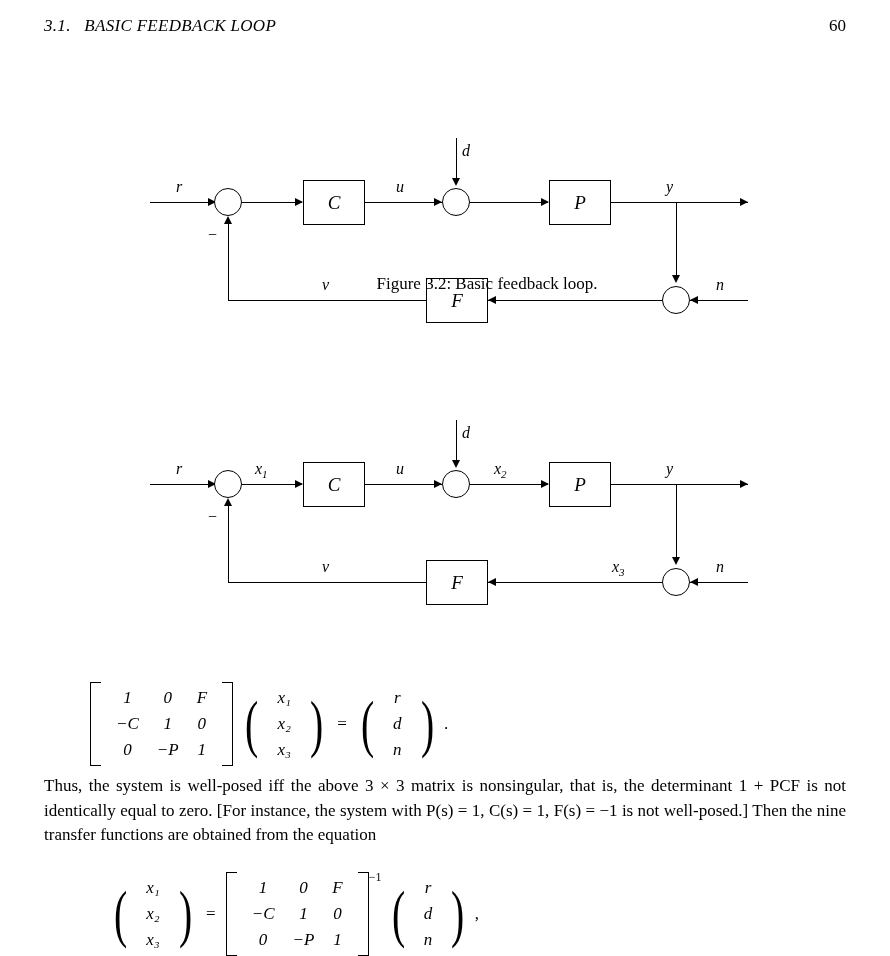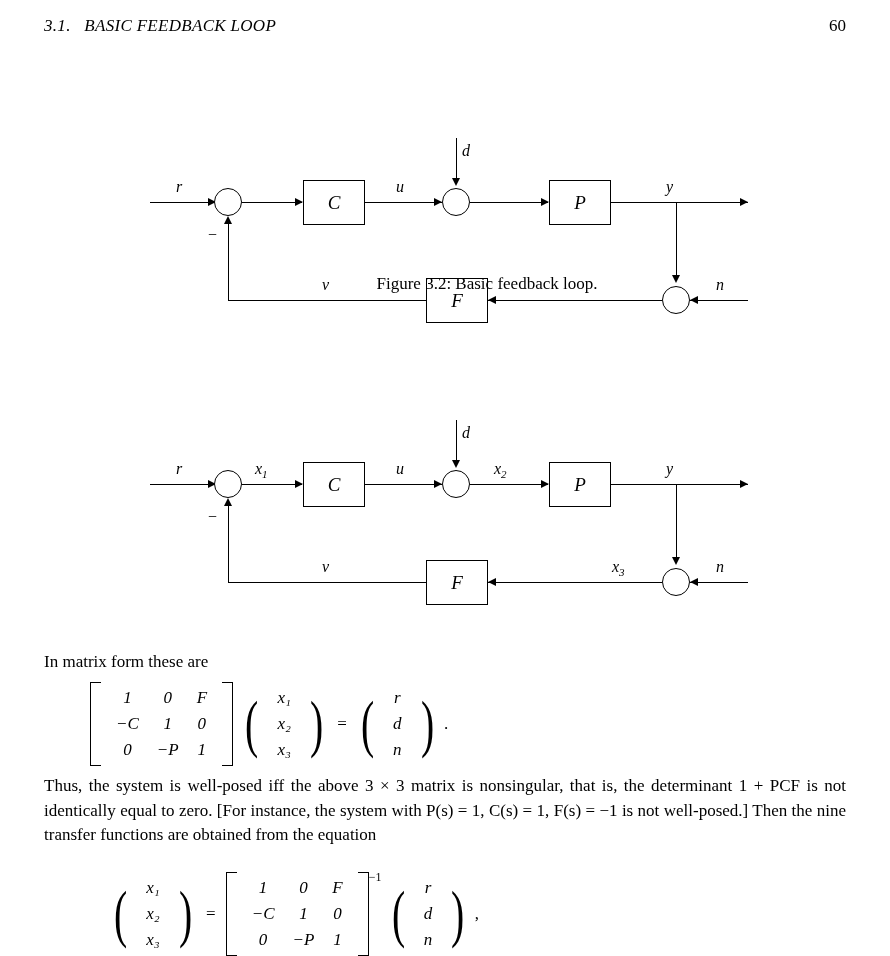--- a/index.html
+++ b/index.html
@@ -333,21 +333,20 @@
     </div>
 
     <div class="line hline" style="left:228px; top:240px; width:198px;"></div>
     <div class="lbl" style="left:322px; top:216px;">v</div>
 
     <div class="line vline" style="left:228px; top:158px; height:82px;"></div>
     <div class="arrow-u" style="left:224px; top:156px;"></div>
   </div>
 
 
-  <div class="para" style="top:650px;">In matrix form these are</div>
 
   <div class="matheq" style="top:682px; left:90px;">
     <div class="bracket-l"></div>
     <div class="mgrid" style="grid-template-columns: repeat(3, auto);">
       <div class="mcell">1</div>
       <div class="mcell">0</div>
       <div class="mcell">F</div>
       <div class="mcell">−C</div>
       <div class="mcell">1</div>
       <div class="mcell">0</div>

